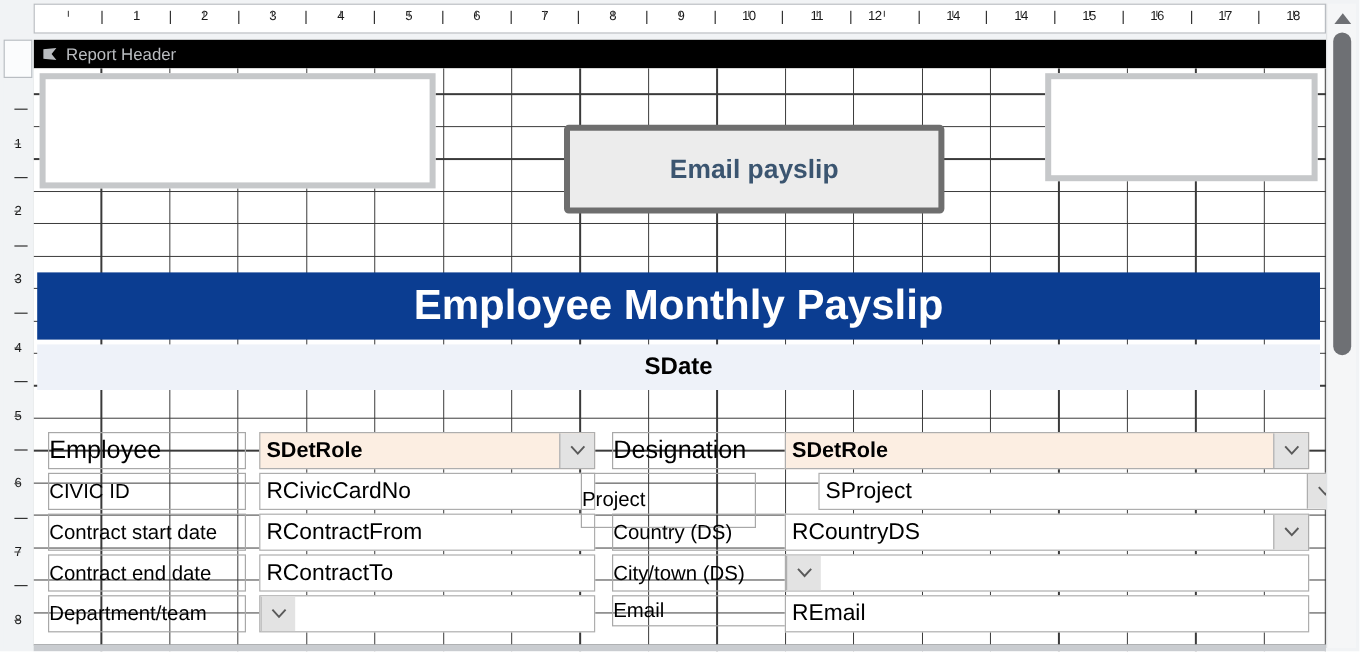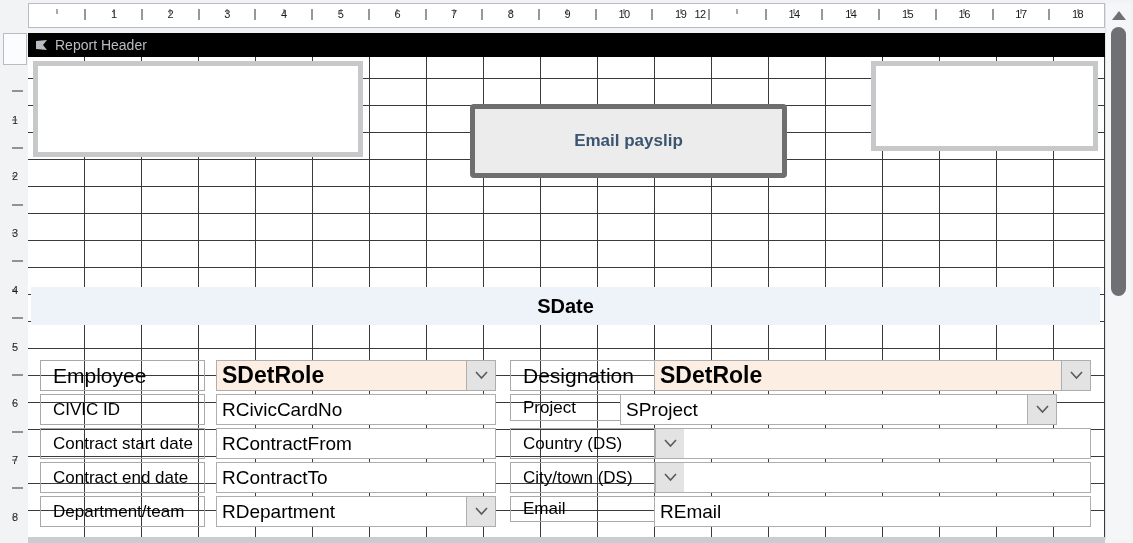--- a/index.html
+++ b/index.html
@@ -125,21 +125,21 @@
     border: 5px solid #c6c8ca;
   }
 
   
   .cmd-btn {
     background: #ececec;
     border: 5px solid #6e6e6e;
     border-radius: 4px;
     display: flex; align-items: center; justify-content: center;
     color: #3b5570;
-    font-size: 17px;
+    font-size: 22px;
     font-weight: bold;
     font-family: "Liberation Sans", sans-serif;
   }
 
   
   .title-banner {
     background: #0b3d91;
     display: flex; align-items: center; justify-content: center;
     color: #ffffff;
     font-size: 35px;
@@ -154,21 +154,21 @@
     font-size: 20px;
     font-weight: bold;
     font-family: "Liberation Sans", sans-serif;
   }
 
   
   .lbl {
     background: transparent;
     border: 1px solid #a8a8a8;
     display: flex; align-items: center;
-    padding-left: 12px;
+    padding-left: 0;
     color: #000;
     font-size: 17px;
     font-family: "Liberation Sans", sans-serif;
     white-space: nowrap;
     overflow: hidden;
   }
   .lbl.big { font-size: 21px; }
 
   
   .tbox {
@@ -176,21 +176,21 @@
     border: 1px solid #aeaeae;
     display: flex; align-items: center;
     color: #000;
     font-size: 19px;
     font-family: "Liberation Sans", sans-serif;
     white-space: nowrap;
     overflow: hidden;
   }
   .tbox .val { padding-left: 5px; flex: 1 1 auto; overflow: hidden; }
   .tbox.peach { background: #fceee2; }
-  .tbox.bold .val { font-weight: bold; font-size: 23px; }
+  .tbox.bold .val { font-weight: bold; font-size: 18px; }
 
   .combo-btn {
     flex: none;
     width: 28px;
     align-self: stretch;
     background: #e3e3e3;
     border-left: 1px solid #aeaeae;
     display: flex; align-items: center; justify-content: center;
   }
   .chev { display: block; }
@@ -238,22 +238,22 @@
         <span class="hr-num" style="left: 84.7px;">1</span>
         <span class="hr-num" style="left: 141.4px;">2</span>
         <span class="hr-num" style="left: 198.1px;">3</span>
         <span class="hr-num" style="left: 254.8px;">4</span>
         <span class="hr-num" style="left: 311.5px;">5</span>
         <span class="hr-num" style="left: 368.2px;">6</span>
         <span class="hr-num" style="left: 424.9px;">7</span>
         <span class="hr-num" style="left: 481.6px;">8</span>
         <span class="hr-num" style="left: 538.3px;">9</span>
         <span class="hr-num" style="left: 595px;">10</span>
-        <span class="hr-num" style="left: 651.7px;">19</span>
-        <span class="hr-num" style="left: 671px;">12</span>
+        <span class="hr-num" style="left: 651.7px;">11</span>
+        <span class="hr-num" style="left: 700px;">12</span>
         <span class="hr-num" style="left: 765.1px;">14</span>
         <span class="hr-num" style="left: 821.8px;">14</span>
         <span class="hr-num" style="left: 878.5px;">15</span>
         <span class="hr-num" style="left: 935.2px;">16</span>
         <span class="hr-num" style="left: 991.9px;">17</span>
         <span class="hr-num" style="left: 1048.6px;">18</span>
         <div class="hr-tick-minor" style="left: 28px;"></div>
         <div class="hr-tick-major" style="left: 56.35px;"></div>
         <div class="hr-tick-minor" style="left: 84.7px;"></div>
         <div class="hr-tick-major" style="left: 113.05px;"></div>
@@ -335,20 +335,23 @@
     <div class="canvas">
 
       <div class="ctl img-box" style="left:5px; top:4px; width:330px; height:96px;"></div>
 
       <div class="ctl img-box" style="left:843px; top:4px; width:227px; height:90px;"></div>
 
       <div class="ctl cmd-btn" style="left:442px; top:47px; width:317px; height:74px;">
         <span>Email payslip</span>
       </div>
 
+      <div class="ctl title-banner" style="left:3px; top:170px; width:1069px; height:56px;">
+        <span>Employee Monthly Payslip</span>
+      </div>
 
       <div class="ctl subtitle-band" style="left:3px; top:230px; width:1069px; height:38px;">
         <span>SDate</span>
       </div>
 
       <div id="fields">
           <div class="ctl lbl big" style="left: 12px; top: 303px; width: 165px; height: 31px;">Employee</div>
           <div class="ctl tbox peach bold" style="left: 188px; top: 303px; width: 280px; height: 31px;">
             <span class="val">SDetRole</span>
             <div class="combo-btn">
@@ -364,47 +367,47 @@
           <div class="ctl lbl" style="left: 12px; top: 371px; width: 165px; height: 31px;">Contract start date</div>
           <div class="ctl tbox" style="left: 188px; top: 371px; width: 280px; height: 31px;">
             <span class="val">RContractFrom</span>
           </div>
           <div class="ctl lbl" style="left: 12px; top: 405px; width: 165px; height: 31px;">Contract end date</div>
           <div class="ctl tbox" style="left: 188px; top: 405px; width: 280px; height: 31px;">
             <span class="val">RContractTo</span>
           </div>
           <div class="ctl lbl" style="left: 12px; top: 439px; width: 165px; height: 31px;">Department/team</div>
           <div class="ctl tbox" style="left: 188px; top: 439px; width: 280px; height: 31px;">
-            <span class="val">RDepartment</span>
             <div class="combo-btn">
               <svg class="chev" width="13" height="9" viewBox="0 0 13 9">
                 <path d="M1 1 L6.5 7 L12 1" stroke="#5a5a5a" stroke-width="1.6" fill="none"></path>
               </svg>
             </div>
           </div>
           <div class="ctl lbl big" style="left: 482px; top: 303px; width: 146px; height: 31px;">Designation</div>
           <div class="ctl tbox peach bold" style="left: 626px; top: 303px; width: 437px; height: 31px;">
             <span class="val">SDetRole</span>
             <div class="combo-btn">
               <svg class="chev" width="13" height="9" viewBox="0 0 13 9">
                 <path d="M1 1 L6.5 7 L12 1" stroke="#5a5a5a" stroke-width="1.6" fill="none"></path>
               </svg>
             </div>
           </div>
-          <div class="ctl lbl" style="left: 482px; top: 337px; width: 146px; height: 27px;">Project</div>
-          <div class="ctl tbox" style="left: 592px; top: 337px; width: 437px; height: 31px;">
+          <div class="ctl lbl" style="left: 456px; top: 337px; width: 146px; height: 46px;">Project</div>
+          <div class="ctl tbox" style="left: 654px; top: 337px; width: 437px; height: 31px;">
             <span class="val">SProject</span>
             <div class="combo-btn">
               <svg class="chev" width="13" height="9" viewBox="0 0 13 9">
                 <path d="M1 1 L6.5 7 L12 1" stroke="#5a5a5a" stroke-width="1.6" fill="none"></path>
               </svg>
             </div>
           </div>
           <div class="ctl lbl" style="left: 482px; top: 371px; width: 146px; height: 31px;">Country (DS)</div>
           <div class="ctl tbox" style="left: 626px; top: 371px; width: 437px; height: 31px;">
+            <span class="val">RCountryDS</span>
             <div class="combo-btn">
               <svg class="chev" width="13" height="9" viewBox="0 0 13 9">
                 <path d="M1 1 L6.5 7 L12 1" stroke="#5a5a5a" stroke-width="1.6" fill="none"></path>
               </svg>
             </div>
           </div>
           <div class="ctl lbl" style="left: 482px; top: 405px; width: 146px; height: 31px;">City/town (DS)</div>
           <div class="ctl tbox" style="left: 626px; top: 405px; width: 437px; height: 31px;">
             <div class="combo-btn">
               <svg class="chev" width="13" height="9" viewBox="0 0 13 9">

